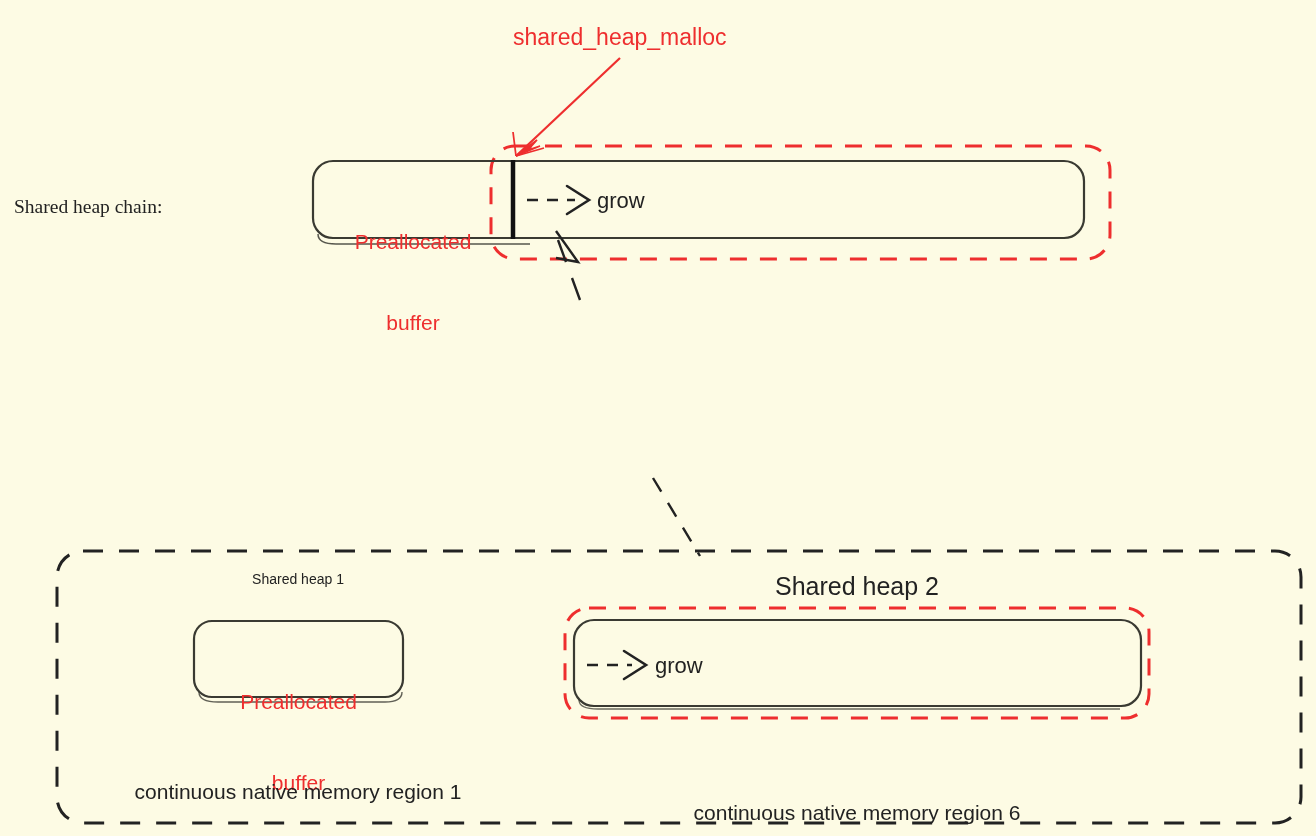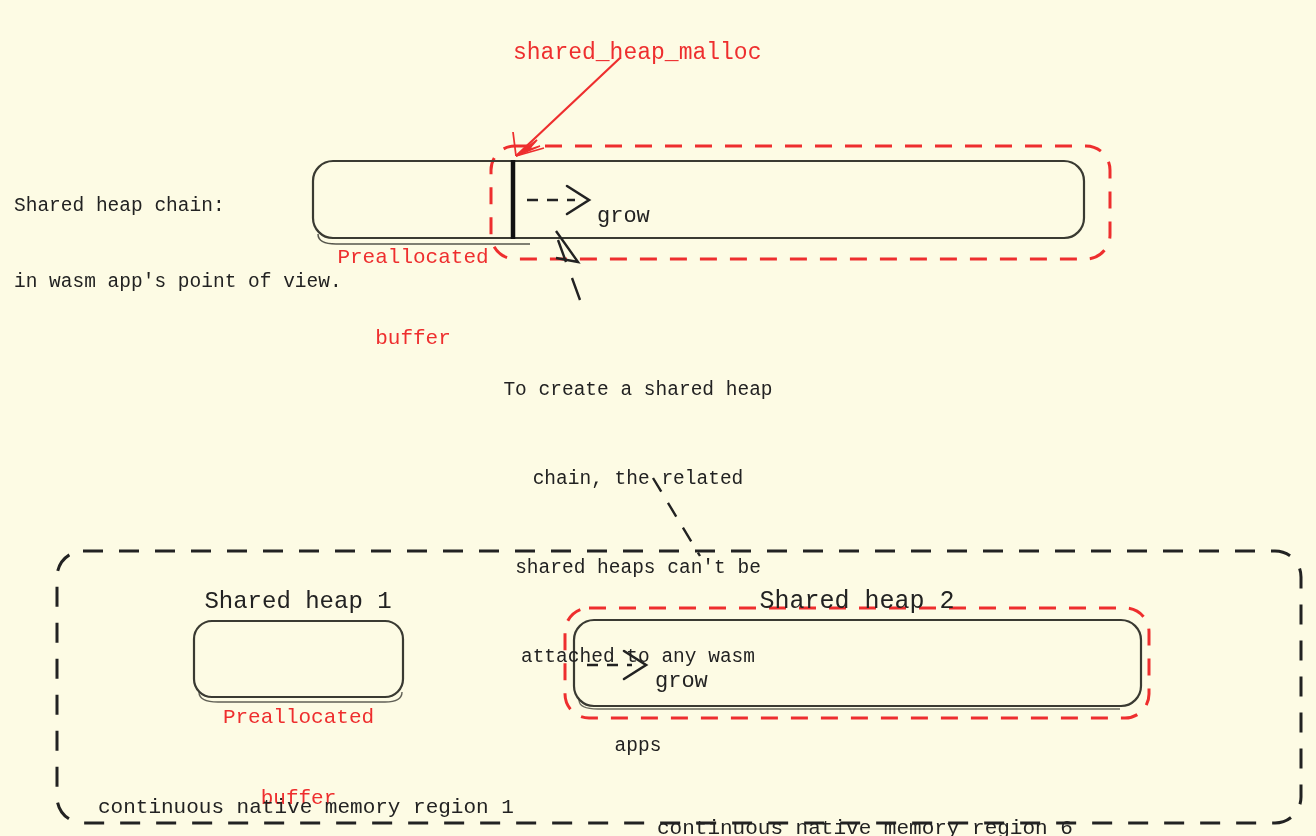--- a/index.html
+++ b/index.html
@@ -25,25 +25,24 @@
     width: 1316px;
     height: 836px;
     pointer-events: none;
   }
   .txt {
     position: absolute;
     white-space: pre;
     line-height: 1.30;
   }
   .sans-lib {
-    font-family: Liberation Mono, monospace;
-    margin-top: 16px;
+    font-family: Liberation Sans, sans-serif;
   }
   .sans-dv {
-    font-family: Liberation Mono, monospace;
+    font-family: Liberation Serif, serif;
   }
   .red {
     color: #ee2e2e;
   }
   .dark {
     color: #222222;
   }
   .center {
     text-align: center;
   }
@@ -94,41 +93,33 @@
 
     <g>
       <line x1="587" y1="665" x2="632" y2="665" stroke="#222222" stroke-width="2.6" stroke-dasharray="11 9"></line>
       <path d="M 624 651 L 646 665 L 624 679" fill="none" stroke="#222222" stroke-width="2.6" stroke-linecap="round" stroke-linejoin="miter"></path>
     </g>
 
   </svg>
 
   <div class="txt sans-dv dark" style="left:14px; top:143px; font-size:19.5px;">
     <div>Shared heap chain:</div>
-    <div>in wasm app's point of view.</div>
   </div>
 
   <div class="txt sans-lib red" style="left:513px; top:23px; font-size:23px;">shared_heap_malloc</div>
 
   <div class="txt sans-lib red center" style="left:333px; top:173px; width:160px; font-size:21px;">
     <div>Preallocated</div>
     <div>buffer</div>
   </div>
 
   <div class="txt sans-lib dark" style="left:597px; top:187px; font-size:22px;">grow</div>
 
-  <div class="txt sans-dv dark center" style="left:488px; top:317px; width:300px; font-size:19.5px; line-height:1.52;">
-    <div>To create a shared heap</div>
-    <div>chain, the related</div>
-    <div>shared heaps can't be</div>
-    <div>attached to any wasm</div>
-    <div>apps</div>
-  </div>
 
-  <div class="txt sans-lib dark center" style="left:168px; top:570px; width:260px; font-size:24px;">Shared heap 1</div>
+  <div class="txt sans-lib dark center" style="left:168px; top:570px; width:260px; font-size:14px;">Shared heap 1</div>
 
   <div class="txt sans-lib red center" style="left:194px; top:633px; width:209px; font-size:21px;">
     <div>Preallocated</div>
     <div>buffer</div>
   </div>
 
   <div class="txt sans-lib dark center" style="left:98px; top:717px; width:400px; font-size:21px; line-height:1.42;">
     <div>continuous native memory region 1</div>
     
   </div>

